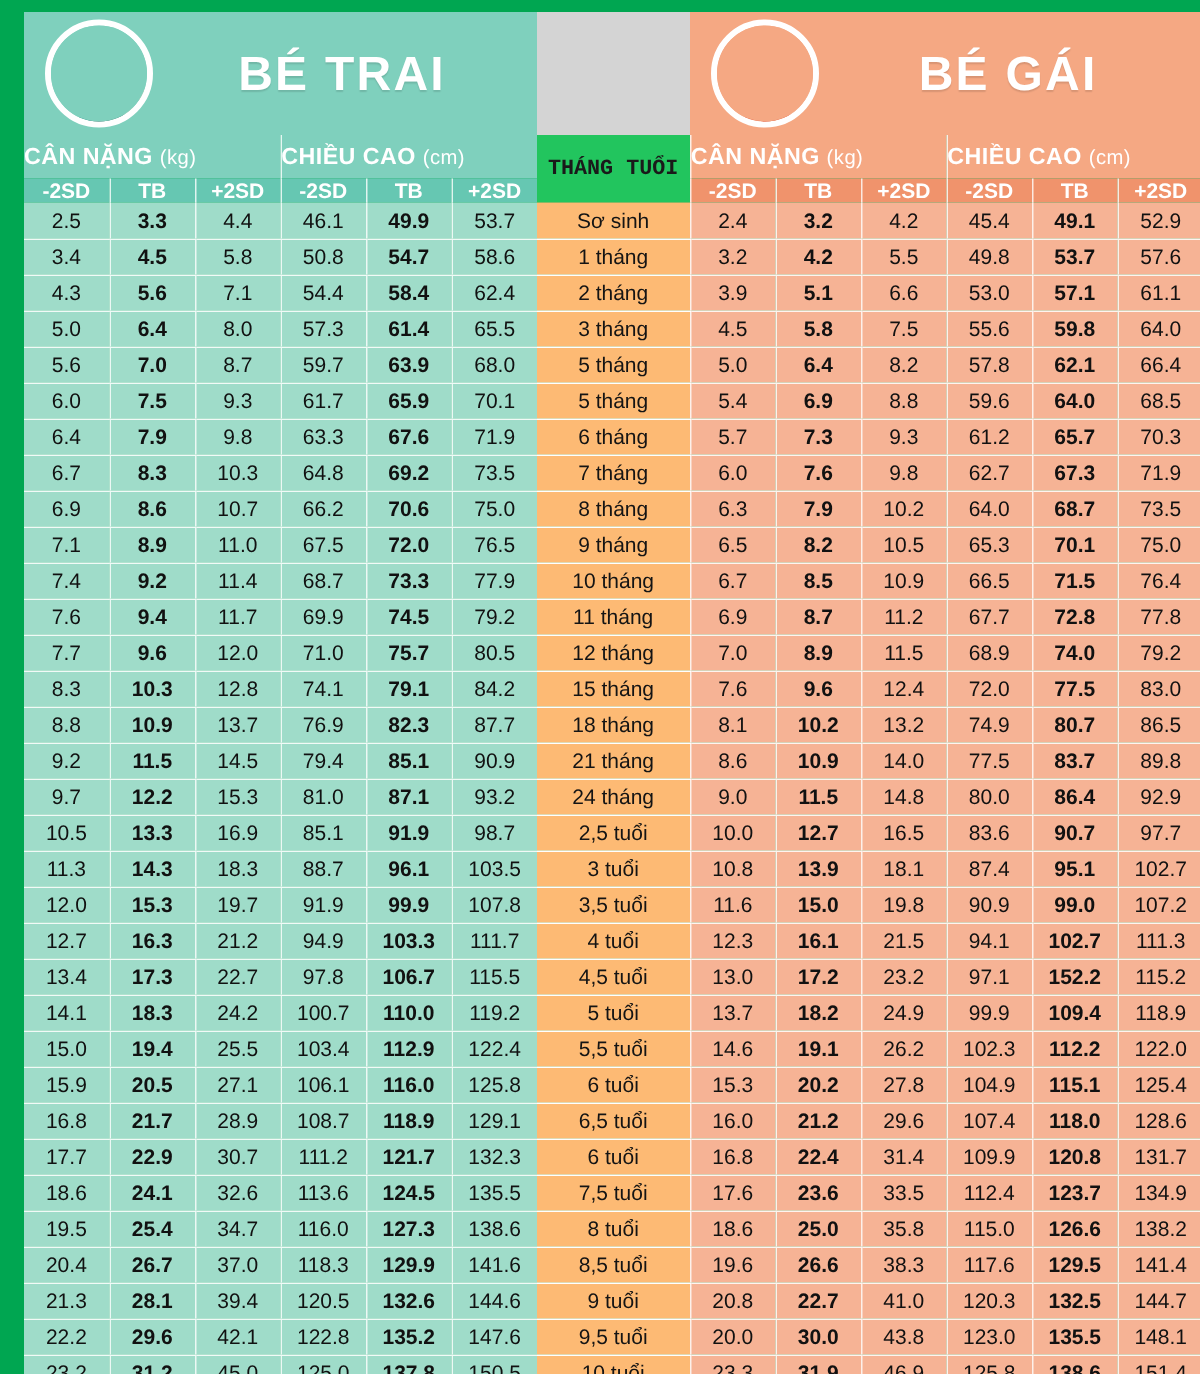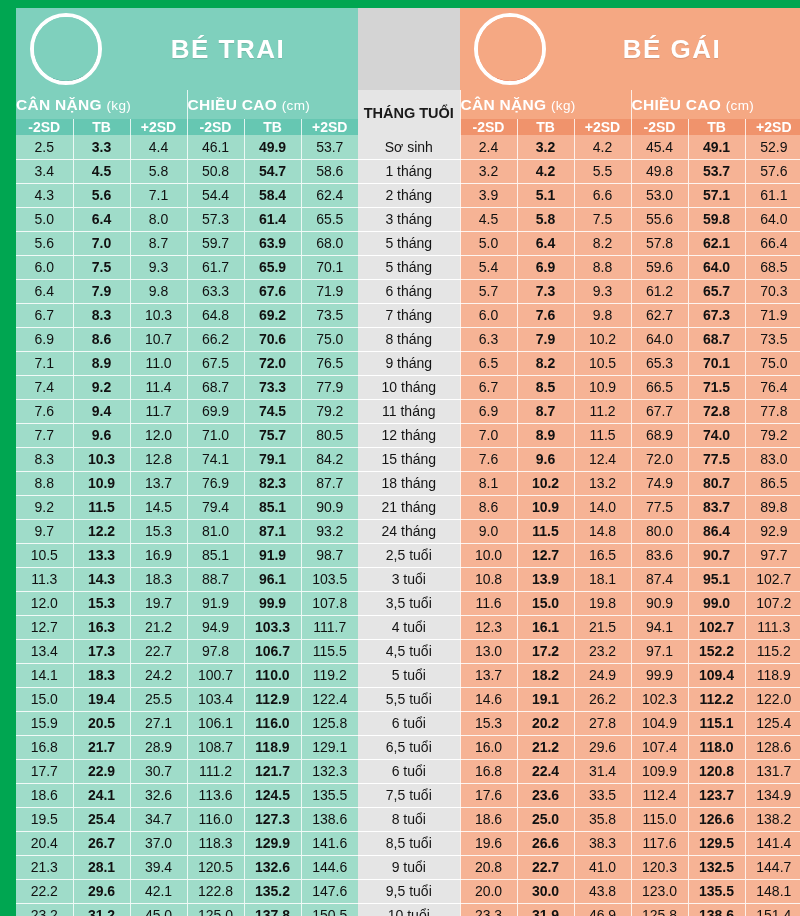--- a/index.html
+++ b/index.html
@@ -38,21 +38,21 @@
     display: flex;
     align-items: center;
     height: 82px;
     padding: 0 4px;
   }
   .banner-title {
     flex: 1;
     text-align: center;
     color: #ffffff;
     font-weight: bold;
-    font-size: 26px;
+    font-size: 32px;
     letter-spacing: 1.5px;
     text-shadow: 0 1px 1px rgba(0,0,0,0.12);
   }
 
   
   .avatar {
     width: 72px; height: 72px;
     border-radius: 50%;
     border: 4px solid #ffffff;
     position: relative;
@@ -83,29 +83,30 @@
     text-align: center;
     color: #ffffff;
     font-weight: bold;
     font-size: 14px;
   }
   .sub-boy  { background: #66c7b2; }
   .sub-girl { background: #f0936c; }
 
   
   .monthhead {
-    background: #e5e5e5;
+    background: #22c55e;
     color: #1a1a1a;
     font-weight: bold;
     font-size: 14.5px;
     text-align: center;
     vertical-align: middle;
+    font-family: Liberation Mono, monospace;
   }
   td.month {
-    background: #e5e5e5;
+    background: #fdba74;
     color: #141414;
     text-align: center;
     font-size: 14px;
     height: 24px;
     border-bottom: 1px solid #ffffff;
   }
 
   
   td.cell {
     height: 24px;

